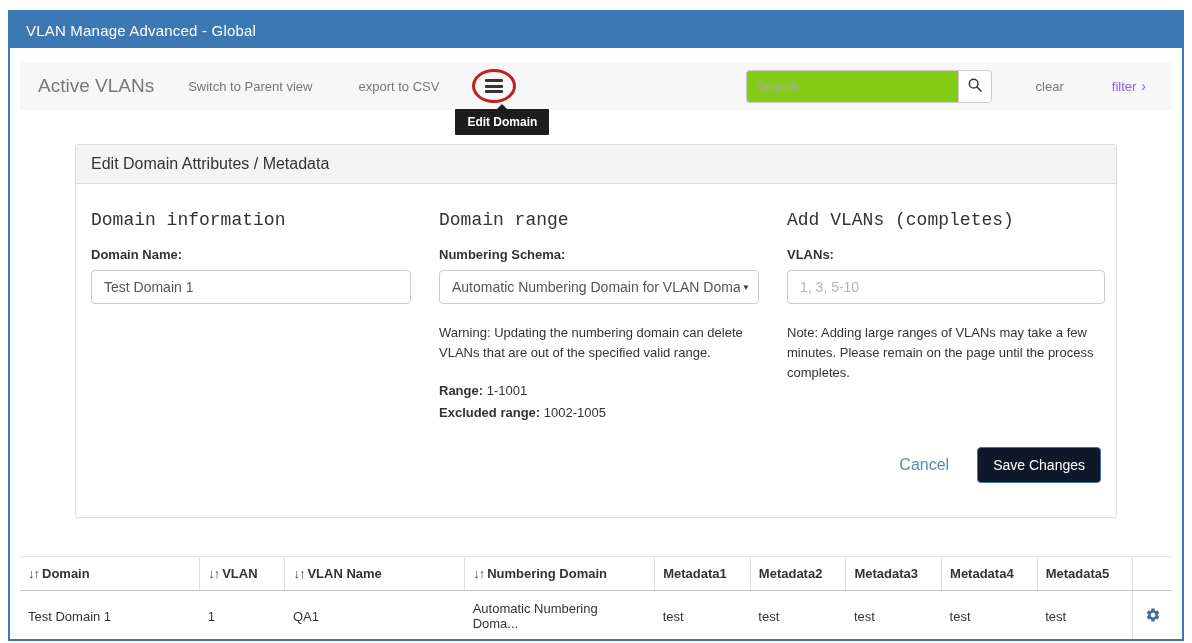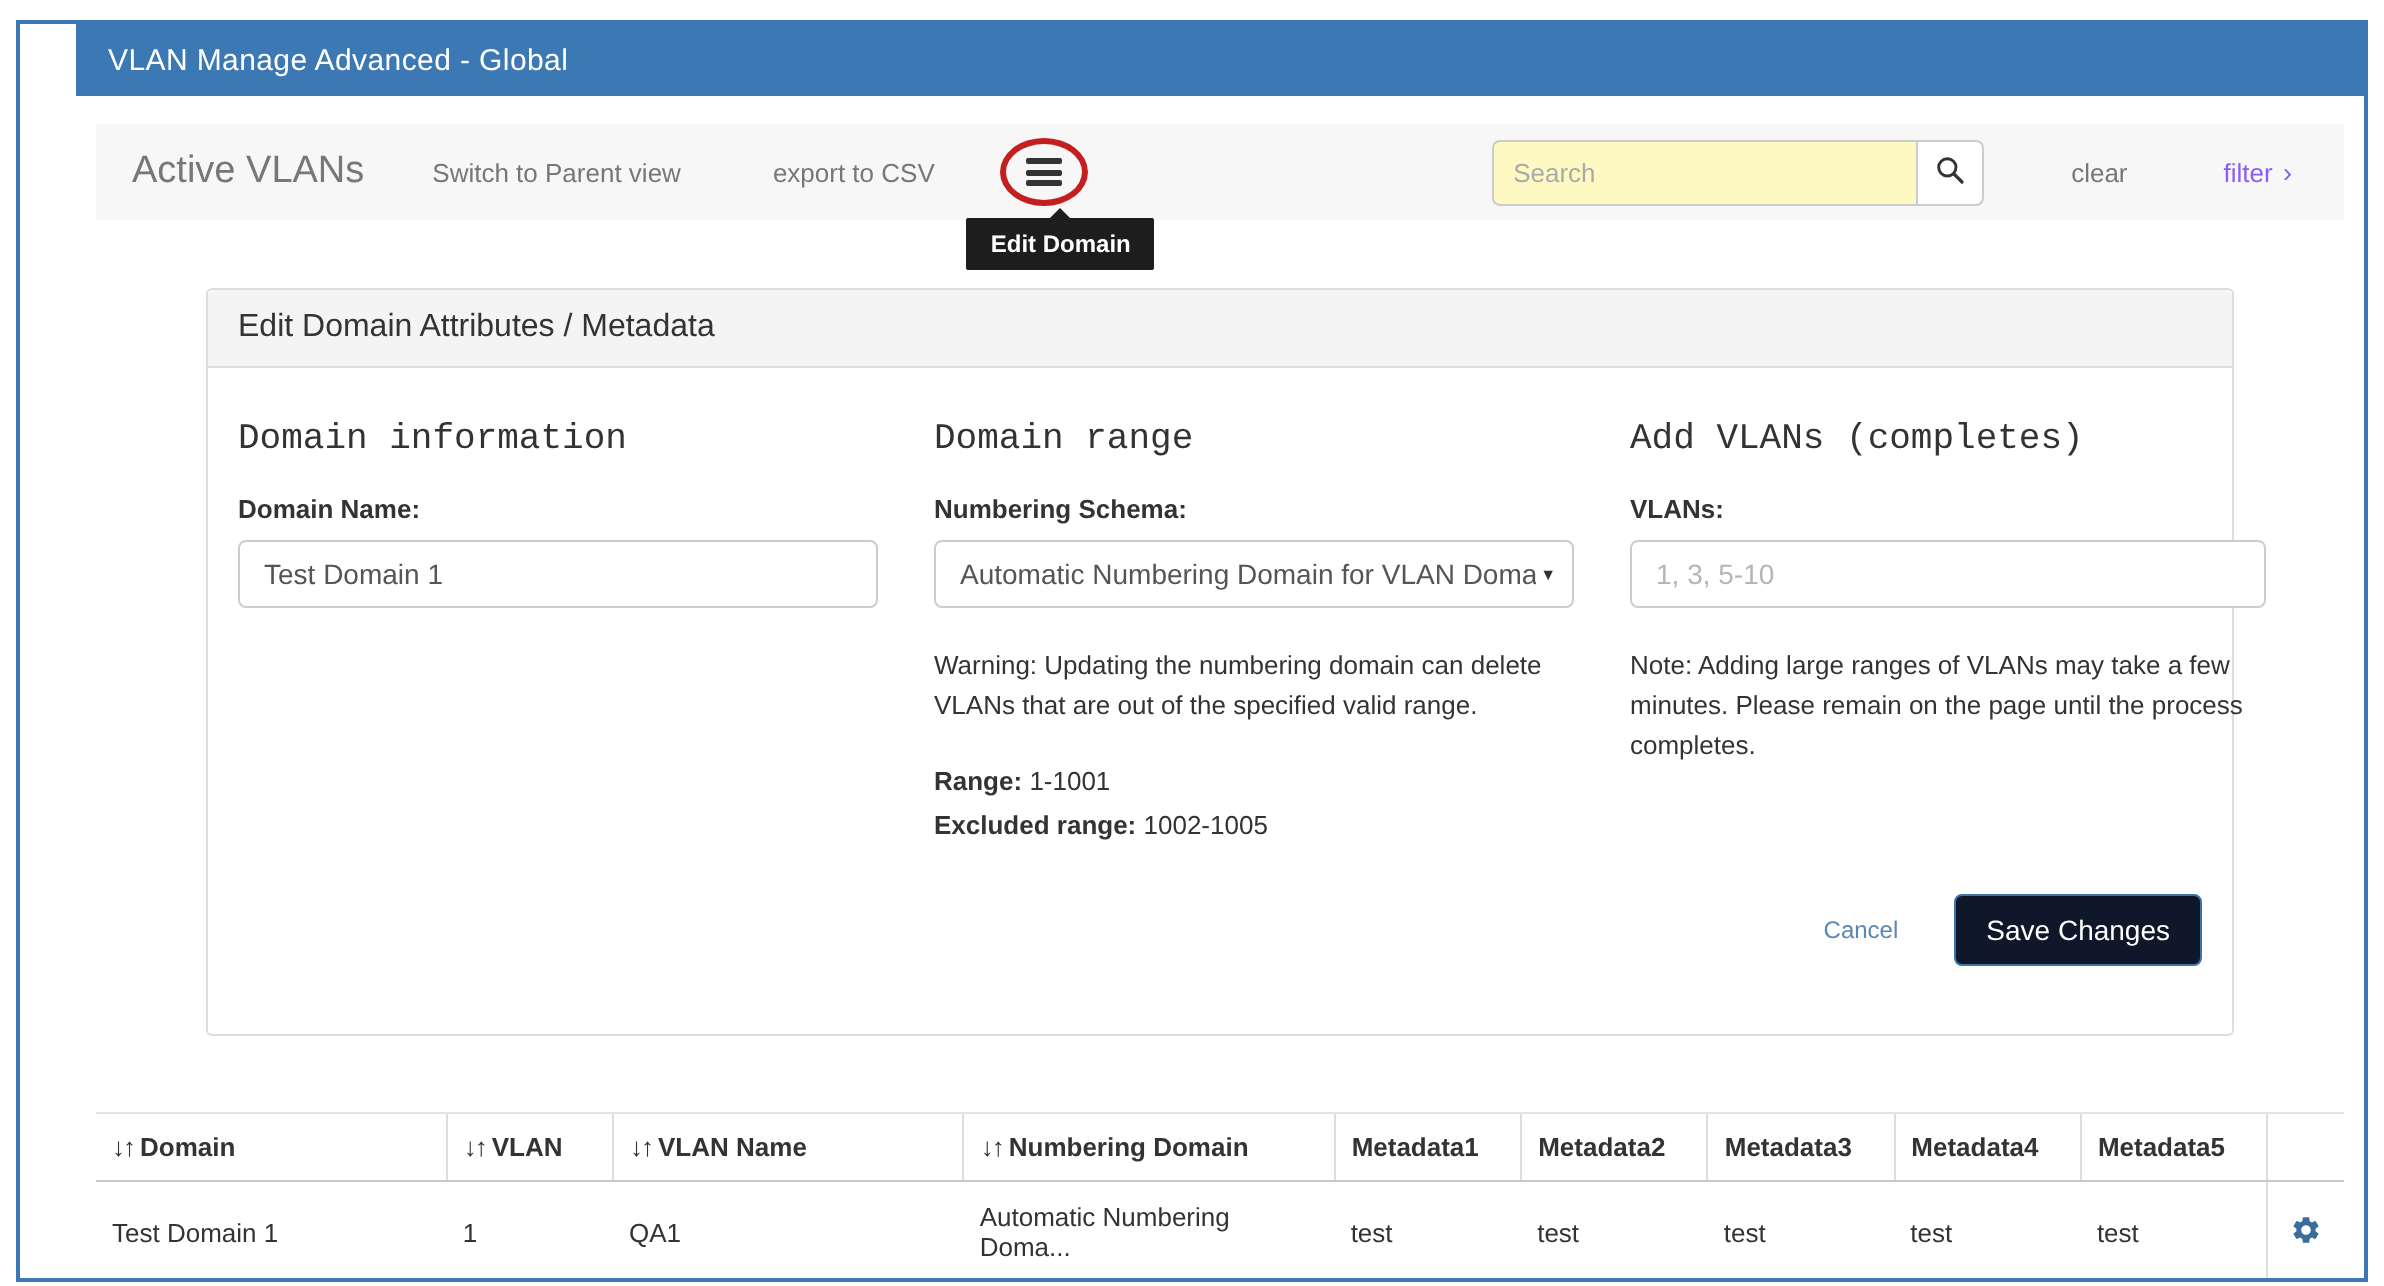--- a/index.html
+++ b/index.html
@@ -1,19 +1,19 @@
 <!DOCTYPE html>
 <html><head>
 <meta charset="utf-8">
 <style>
   * { box-sizing: border-box; margin: 0; padding: 0; }
   html, body { width: 1192px; height: 643px; overflow: hidden; background: #fff;
     font-family: "Liberation Sans", sans-serif; color: #333; }
 
-  .app-frame { margin: 10px 8px 0; border: 2px solid #3c78b4; height: 631px; overflow: hidden; background: #fff; padding-left: 28px; }
+  .app-frame { margin: 10px 8px 0; border: 2px solid #3c78b4; height: 631px; overflow: hidden; background: #fff; }
 
   
   .title-bar { background: #3c78b4; color: #fff; height: 36px; display: flex; align-items: center;
     padding: 0 16px; font-size: 15px; font-weight: 500; letter-spacing: .2px; }
 
   .content { padding: 14px 10px 0; }
 
   
   .toolbar { background: #f7f7f7; height: 48px; display: flex; align-items: center; padding: 0 18px; }
   .toolbar-heading { font-size: 19px; color: #777; margin-right: 34px; }
@@ -24,21 +24,21 @@
   .annotation-circle { position: absolute; top: -9px; left: -13px; width: 44px; height: 34px;
     border: 3px solid #c41f1f; border-radius: 50%; pointer-events: none; }
   .tooltip { position: absolute; top: 31px; left: -30px; background: #1d1d1d; color: #fff;
     font-size: 12px; font-weight: bold; padding: 6px 12px; white-space: nowrap; z-index: 20; border-radius: 1px; }
   .tooltip::before { content: ""; position: absolute; top: -5px; left: 50%; margin-left: -5px;
     border-left: 5px solid transparent; border-right: 5px solid transparent; border-bottom: 5px solid #1d1d1d; }
 
   .search-group { margin-left: auto; display: flex; align-items: center; }
   .search-input { width: 212px; height: 33px; border: 1px solid #ccc; border-right: none;
     border-radius: 4px 0 0 4px; padding: 6px 10px; font-size: 13px; color: #555; outline: none;
-    font-family: "Liberation Sans", sans-serif; background: #fef9c3; }
+    font-family: "Liberation Sans", sans-serif; background: #84cc16; }
   .search-input::placeholder { color: #aaa; }
   .search-btn { width: 34px; height: 33px; border: 1px solid #ccc; border-radius: 0 4px 4px 0;
     background: #fff; display: flex; align-items: center; justify-content: center; cursor: pointer; }
   .clear-link { font-size: 13px; color: #777; margin-left: 44px; cursor: pointer; }
   .filter-link { font-size: 13px; color: #8b5cf6; margin-left: 48px; margin-right: 8px; cursor: pointer; text-align: center; }
   .filter-chevron { margin-left: 5px; font-size: 14px; }
 
   
   .edit-panel { margin: 34px 55px 0; border: 1px solid #ddd; border-radius: 3px; background: #fff; }
   .panel-header { background: #f4f4f4; border-bottom: 1px solid #ddd; padding: 10px 15px;
@@ -57,21 +57,21 @@
   .select-box { width: 100%; height: 34px; border: 1px solid #ccc; border-radius: 4px;
     padding: 6px 8px 6px 12px; font-size: 14px; color: #555; background: #fff; display: flex;
     align-items: center; justify-content: space-between; cursor: pointer; overflow: hidden; }
   .select-text { white-space: nowrap; overflow: hidden; }
   .select-caret { font-size: 8px; color: #333; margin-left: 2px; flex: 0 0 auto; }
   .help-text { font-size: 13px; color: #333; line-height: 1.55; margin-top: 19px; }
   .range-lines { font-size: 13px; margin-top: 17px; line-height: 1.65; }
   .range-lines b { font-weight: bold; }
   .panel-actions { display: flex; justify-content: flex-end; align-items: center;
     padding: 0 15px; margin-top: 24px; padding-bottom: 34px; }
-  .cancel-link { color: #5b87b5; font-size: 12px; margin-right: 28px; cursor: pointer; text-decoration: none; }
+  .cancel-link { color: #5b87b5; font-size: 16px; margin-right: 28px; cursor: pointer; text-decoration: none; }
   .btn { border: none; border-radius: 4px; color: #fff; font-size: 14px; padding: 9px 15px;
     cursor: pointer; font-family: "Liberation Sans", sans-serif; }
   .btn-delete { background: #d9534f; border: 1px solid #d43f3a; margin-right: 28px; }
   .btn-save { background: #0f172a; border: 1px solid #3a74a8; }
 
   
   .vlan-table { width: 100%; border-collapse: collapse; margin-top: 38px; font-size: 13px; }
   .vlan-table th { text-align: left; font-weight: bold; padding: 9px 8px; color: #333;
     border-top: 1px solid #e3e3e3; border-bottom: 1px solid #c8c8c8; border-left: 1px solid #ddd; }
   .vlan-table th:first-child { border-left: none; }

